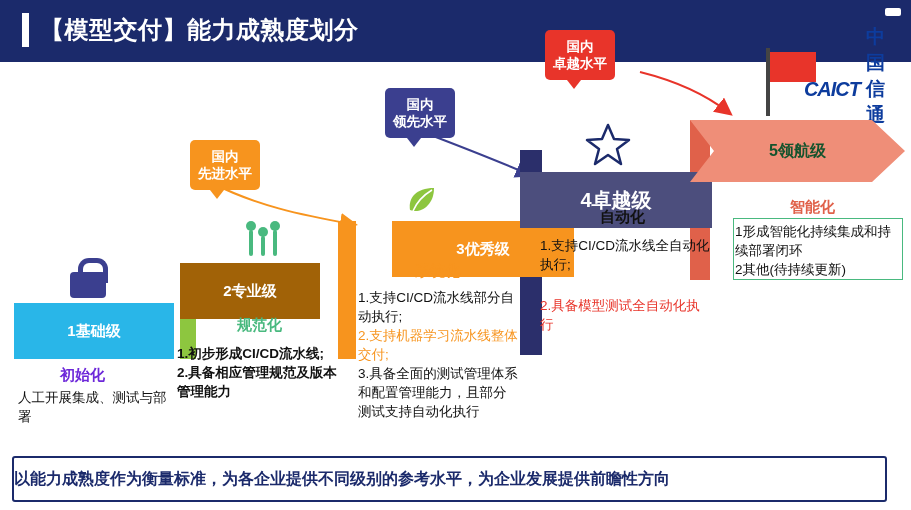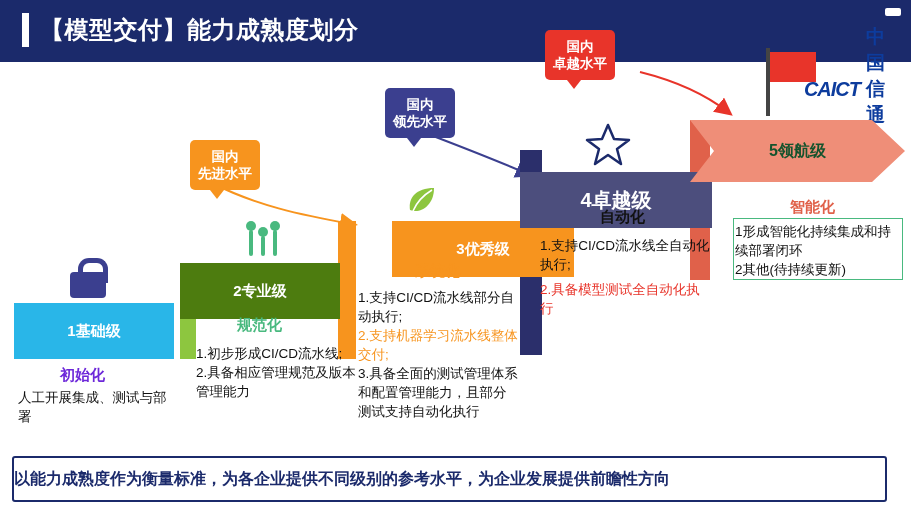--- a/index.html
+++ b/index.html
@@ -15,21 +15,21 @@
   .hdr-title{position:absolute;left:40px;top:14px;font-size:24px;font-weight:bold;color:#ffffff;letter-spacing:.5px;}
   .logo{position:absolute;right:16px;top:16px;display:flex;align-items:center;gap:6px;}
   .logo-caict{font-size:20px;font-weight:bold;color:#0d3c9d;font-style:italic;letter-spacing:-1px;}
   .logo-cn{font-size:19px;font-weight:bold;color:#0d3c9d;}
   .logo-wrap{position:absolute;right:10px;top:8px;background:#ffffff;padding:4px 8px;border-radius:2px;}
 
   
   .blk{position:absolute;display:flex;align-items:center;justify-content:center;
        font-size:15px;font-weight:bold;color:#ffffff;}
   .blk.lv1{left:14px;top:303px;width:160px;height:56px;background:#29b6e8;}
-  .blk.lv2{left:180px;top:263px;width:160px;height:56px;background:#4d7c0f;}
+  .blk.lv2{left:180px;top:263px;width:140px;height:56px;background:#a16207;}
   .blk.lv3{left:348px;top:221px;width:182px;height:56px;background:#f7941e;margin-left:44px;}
   .blk.lv4{left:520px;top:172px;width:192px;height:56px;background:#4c4e7d;}
   .blk.lv4 span{font-size:20px;}
   
   .lv5wrap{position:absolute;left:690px;top:120px;width:215px;height:62px;}
   .lv5{position:absolute;left:0;top:0;width:215px;height:62px;background:#ef8e78;
        clip-path:polygon(0 0, 182px 0, 215px 31px, 182px 62px, 0 62px, 24px 31px);
        display:flex;align-items:center;justify-content:center;color:#14532d;font-size:16px;font-weight:bold;}
 
   
@@ -43,21 +43,21 @@
   .sub{position:absolute;font-size:15px;font-weight:bold;}
   .sub.s1{left:60px;top:366px;color:#6d28d9;}
   .sub.s2{left:237px;top:316px;color:#49b97f;}
   .sub.s3{left:415px;top:262px;color:#f7941e;}
   .sub.s4{left:600px;top:208px;color:#111111;}
   .sub.s5{left:790px;top:198px;color:#e0614a;}
 
   
   .bt{position:absolute;font-size:13.5px;line-height:19px;color:#111111;}
   .bt.b1{left:18px;top:388px;width:150px;}
-  .bt.b2{left:196px;top:344px;width:160px;}
+  .bt.b2{left:177px;top:344px;width:160px;font-weight:bold;}
   .bt.b3{left:358px;top:288px;width:160px;}
   .bt.b4{left:540px;top:236px;width:170px;}
   .bt.b5{left:735px;top:222px;width:165px;}
   .hl-org{color:#f7941e;}
   .hl-red{color:#e8342a;}
   .b5box{position:absolute;left:733px;top:218px;width:168px;height:60px;border:1px solid #49b97f;}
 
   
   .bub{position:absolute;border-radius:5px;color:#ffffff;font-size:13.5px;font-weight:bold;
        text-align:center;line-height:17px;padding:8px 8px;}
@@ -158,21 +158,21 @@
 </div>
 
 <div class="bt b3">
   <div>1.支持CI/CD流水线部分自动执行;</div>
   <div class="hl-org">2.支持机器学习流水线整体交付;</div>
   <div>3.具备全面的测试管理体系和配置管理能力，且部分测试支持自动化执行</div>
 </div>
 
 <div class="bt b4">
   <div>1.支持CI/CD流水线全自动化执行;</div>
-  <div class="hl-red" style="margin-top:6px">2.具备模型测试全自动化执行</div>
+  <div class="hl-red" style="margin-top:22px">2.具备模型测试全自动化执行</div>
 </div>
 
 <div class="b5box"></div>
 <div class="bt b5">
   <div>1形成智能化持续集成和持续部署闭环</div>
   <div>2其他(待持续更新)</div>
 </div>
 
 <div class="lock">
   <div class="shackle"></div>

